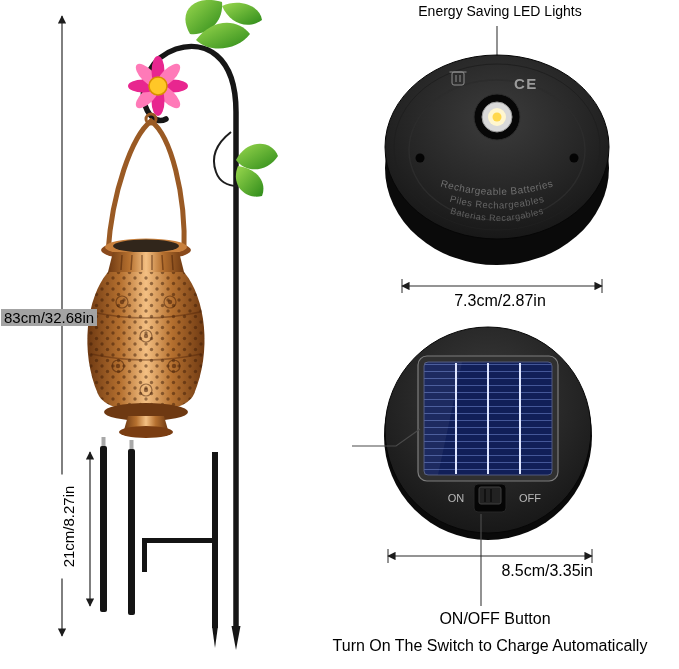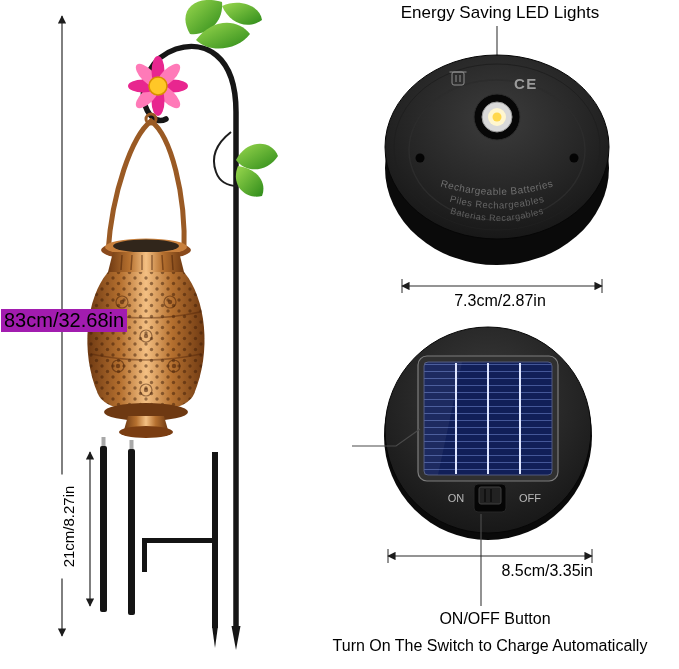--- a/index.html
+++ b/index.html
@@ -3,27 +3,27 @@
 <meta charset="utf-8">
 <style>
   html,body{margin:0;padding:0;background:#fff;}
   .canvas{
     position:relative;width:679px;height:669px;background:#fff;overflow:hidden;
     font-family:"Liberation Sans", sans-serif;color:#111;
   }
   svg{position:absolute;left:0;top:0;}
   svg text{font-family:"Liberation Sans", sans-serif;}
   .label{position:absolute;color:#000;white-space:normal;}
-  .lbl-energy{left:360px;top:3px;width:280px;text-align:center;font-size:17px;}
+  .lbl-energy{left:360px;top:3px;width:280px;text-align:center;font-size:14px;}
   .lbl-d1{left:400px;top:292px;width:200px;text-align:center;font-size:16px;}
   .lbl-eff{left:277px;top:441px;width:106px;font-size:16px;line-height:1.4;text-align:left;}
   .lbl-d2{left:388px;top:562px;width:205px;text-align:right;font-size:16px;}
   .lbl-onoff{left:395px;top:610px;width:200px;text-align:center;font-size:16px;}
   .lbl-note{left:310px;top:637px;width:360px;text-align:center;font-size:16px;}
-  .lbl-height{left:1px;top:309px;font-size:20px;background:#a21caf;padding:0 3px;}
+  .lbl-height{left:1px;top:309px;font-size:15px;background:#a3a3a3;padding:0 3px;}
   .lbl-pole{left:16px;top:518px;width:104px;text-align:center;font-size:15px;
             transform:rotate(-90deg);transform-origin:center center;background:#fff;}
 </style>
 </head>
 <body>
 
 <div class="canvas">
 
   <svg width="679" height="669" viewBox="0 0 679 669">
     <defs>

